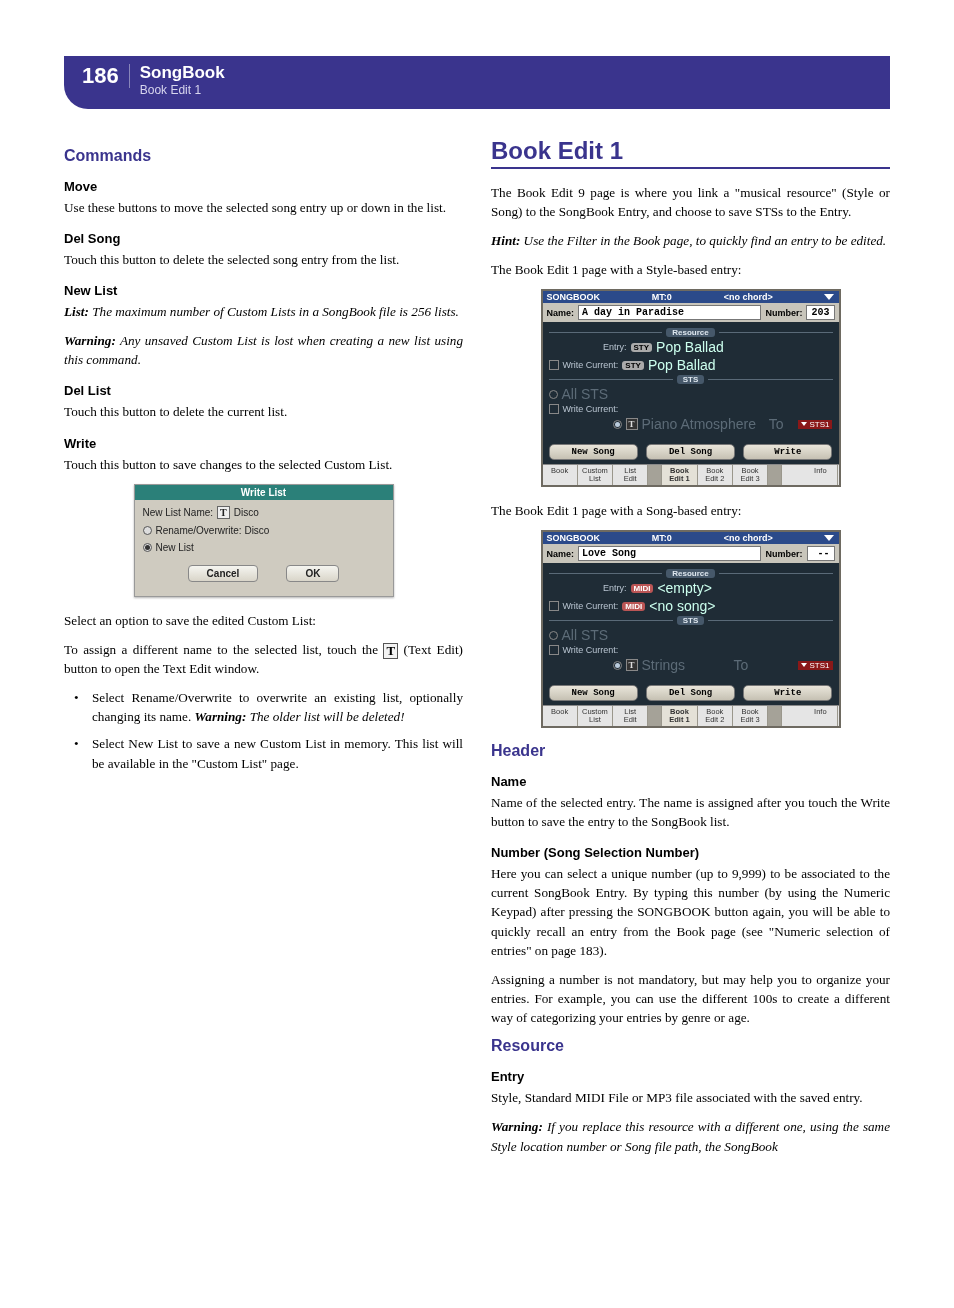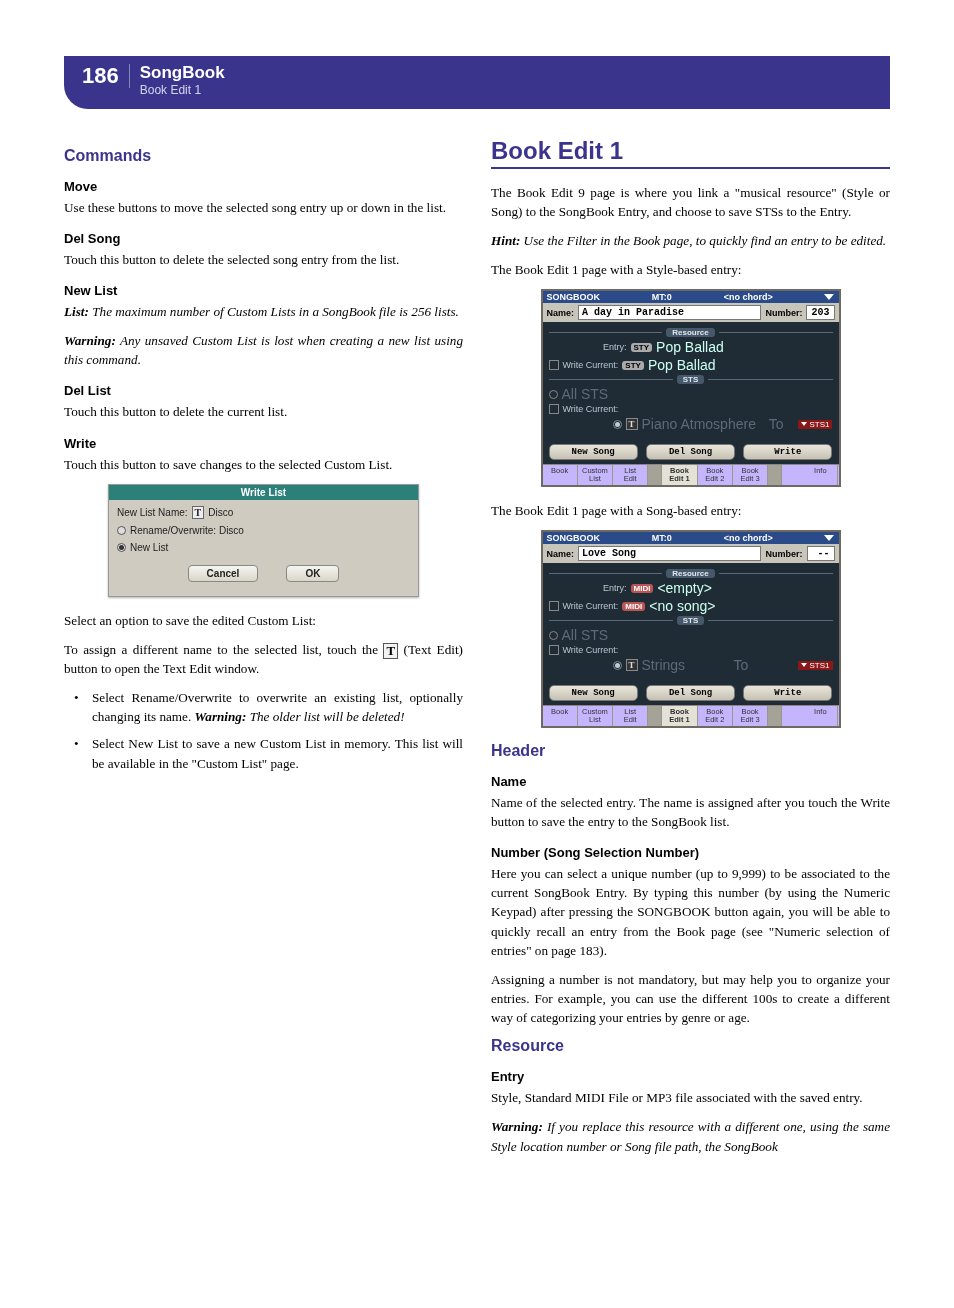--- a/index.html
+++ b/index.html
@@ -106,21 +106,21 @@
   }
   
   .dlg {
     border: 1px solid #999;
     background: #cfcbc0;
     font-family: Arial, sans-serif;
     font-size: 10px;
     margin: 8px auto 14px auto;
     box-shadow: 0 1px 2px rgba(0,0,0,0.3);
   }
-  .dlg-writelist { width: 311px; }
+  .dlg-writelist { width: 260px; }
   .dlg-title {
     background: #2b8079;
     color: #fff;
     text-align: center;
     font-weight: bold;
     padding: 2px 0;
     font-size: 10px;
   }
   .dlg-body { padding: 6px 8px; color: #222; }
   .dlg-row { display: flex; align-items: center; gap: 4px; margin-bottom: 6px; font-size:10px; }
@@ -196,21 +196,21 @@
   .lcd-line.center { justify-content:flex-start; }
   .lcd-btns { display:flex; gap:8px; justify-content:space-around; padding:4px 6px; }
   .lcd-btn {
     flex:1;
     background:linear-gradient(#e9e5da,#c6c1b3);
     border:1px solid #777; border-radius:5px;
     text-align:center; padding:2px 0;
     font-family:'Courier New',monospace; font-weight:bold; font-size:9px;
   }
   .lcd-tabs {
-    display:flex; background:#c4b5fd; border-top:1px solid #888;
+    display:flex; background:#e5e5e5; border-top:1px solid #888;
   }
   .lcd-tabs .tab {
     flex:1; text-align:center; padding:2px 0; font-size:7.5px;
     font-family:Arial,sans-serif; border-right:1px solid #9a978c;
     color:#333; line-height:1.05;
   }
   .lcd-tabs .tab.active { background:#e4e1d7; font-weight:bold; }
   .lcd-tabs .tab.info { max-width:56px;margin-left:21px; }
   .lcd-tabs .gap { width:14px; background:#a5a298; border-right:1px solid #9a978c; }
   .warn-inline { font-style: italic; }

